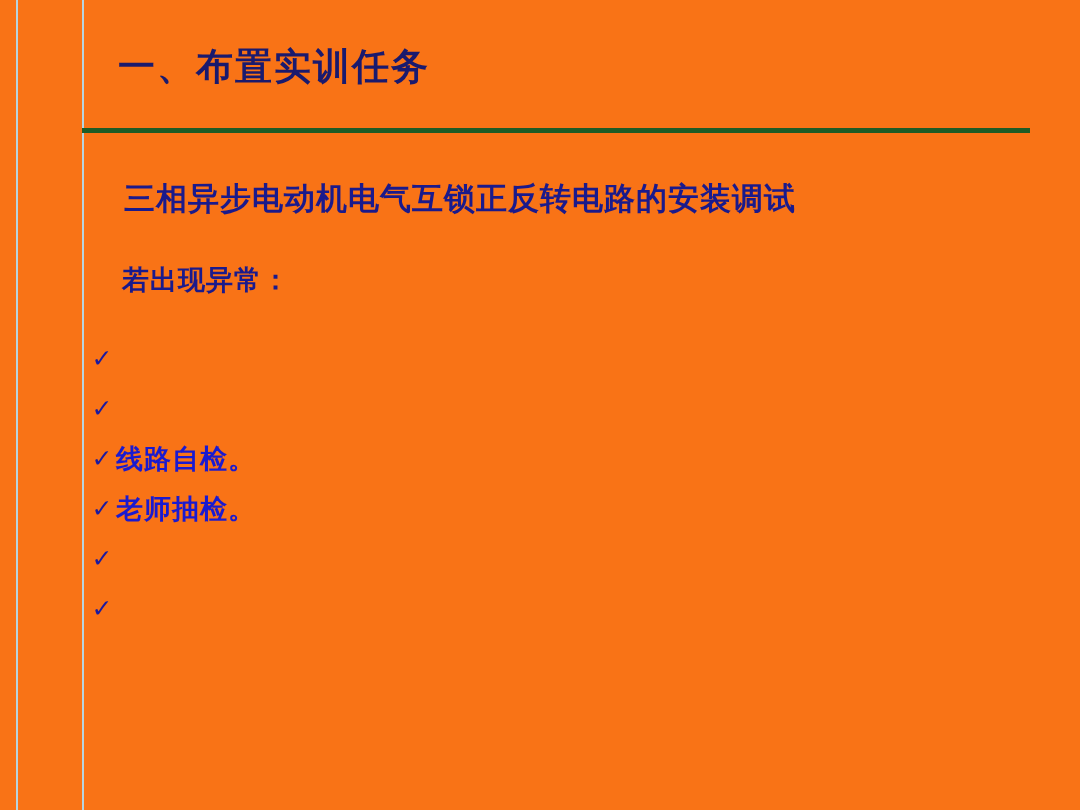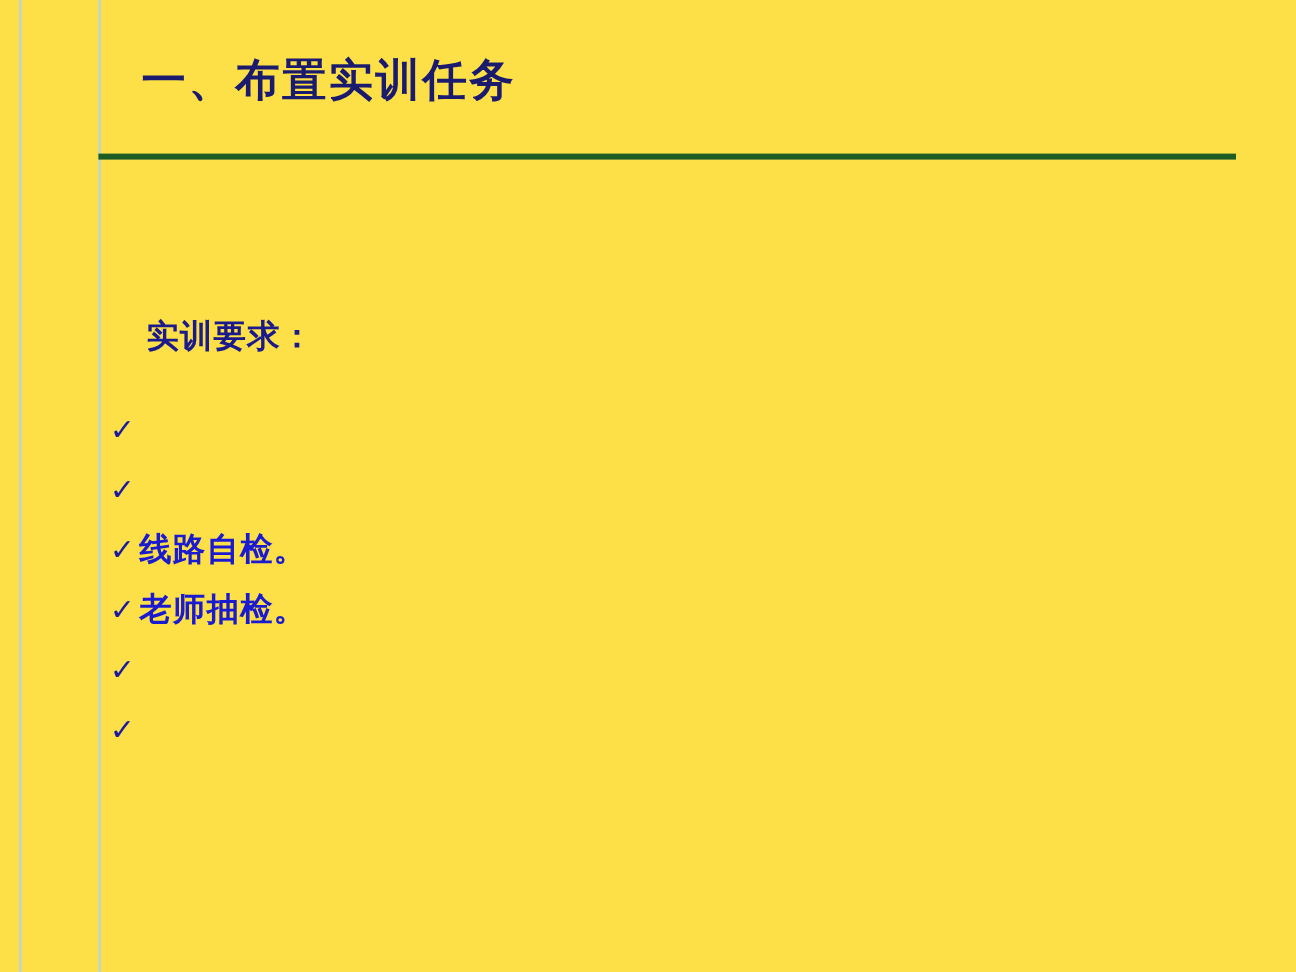--- a/index.html
+++ b/index.html
@@ -11,21 +11,21 @@
     height: 810px;
     background: #ffffff;
     font-family: "Liberation Serif", serif;
     overflow: hidden;
   }
   .slide {
     position: relative;
     width: 1080px;
     height: 810px;
     box-sizing: border-box;
-    background: #fde047;
+    background: #f97316;
   }
   
   .left-rule-outer {
     position: absolute;
     left: 16px;
     top: 0;
     width: 2px;
     height: 810px;
     background: #b8d4de;
   }
@@ -114,22 +114,23 @@
 
 <div class="slide">
 
   <div class="left-rule-outer"></div>
   <div class="left-rule-inner"></div>
 
   <div class="title">一、布置实训任务</div>
 
   <div class="title-rule"></div>
 
+  <div class="subtitle">三相异步电动机电气互锁正反转电路的安装调试</div>
 
-  <div class="section-label">实训要求：</div>
+  <div class="section-label">若出现异常：</div>
 
   <div class="bullet-list">
 
     <div class="bullet-item">
       <span class="check-icon">✓</span>
     </div>
 
     <div class="bullet-item">
       <span class="check-icon">✓</span>
     </div>

